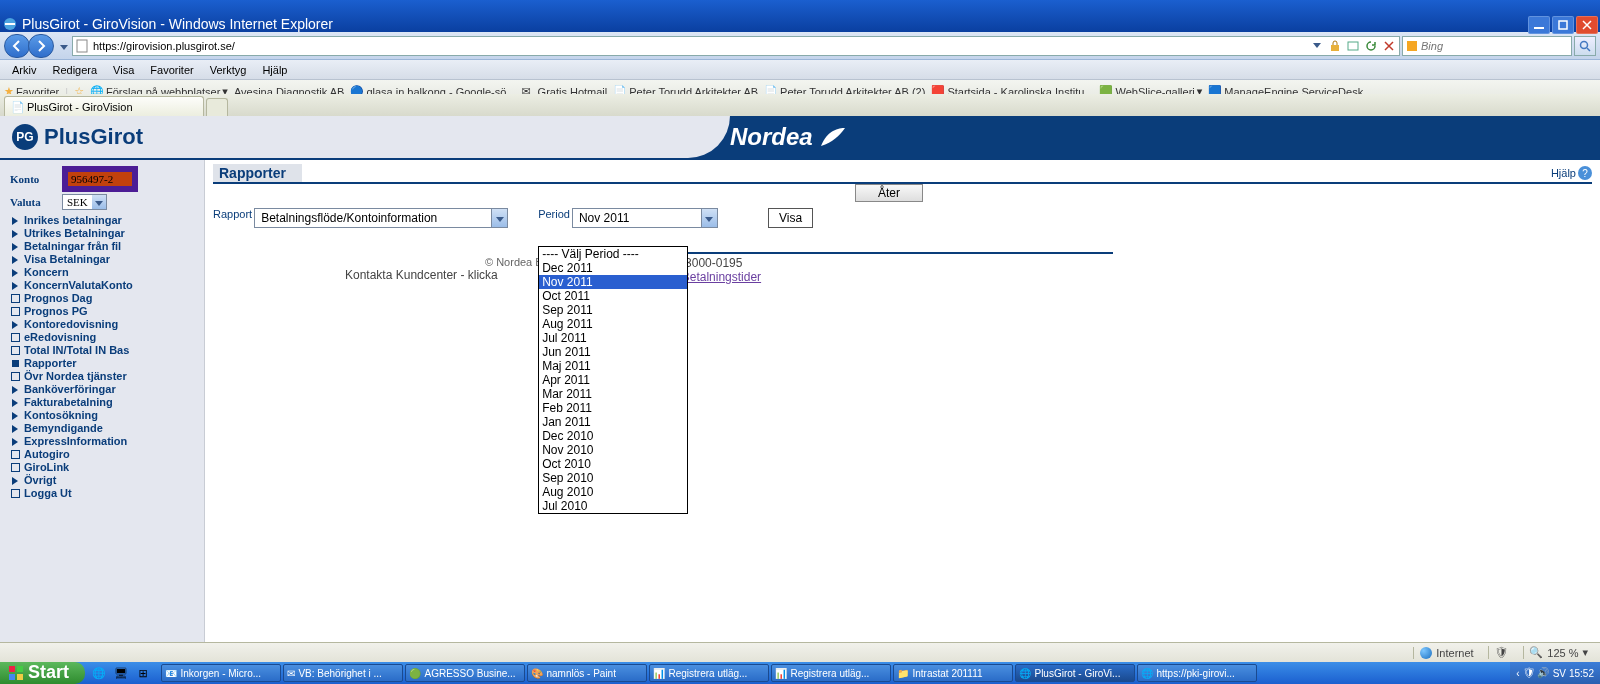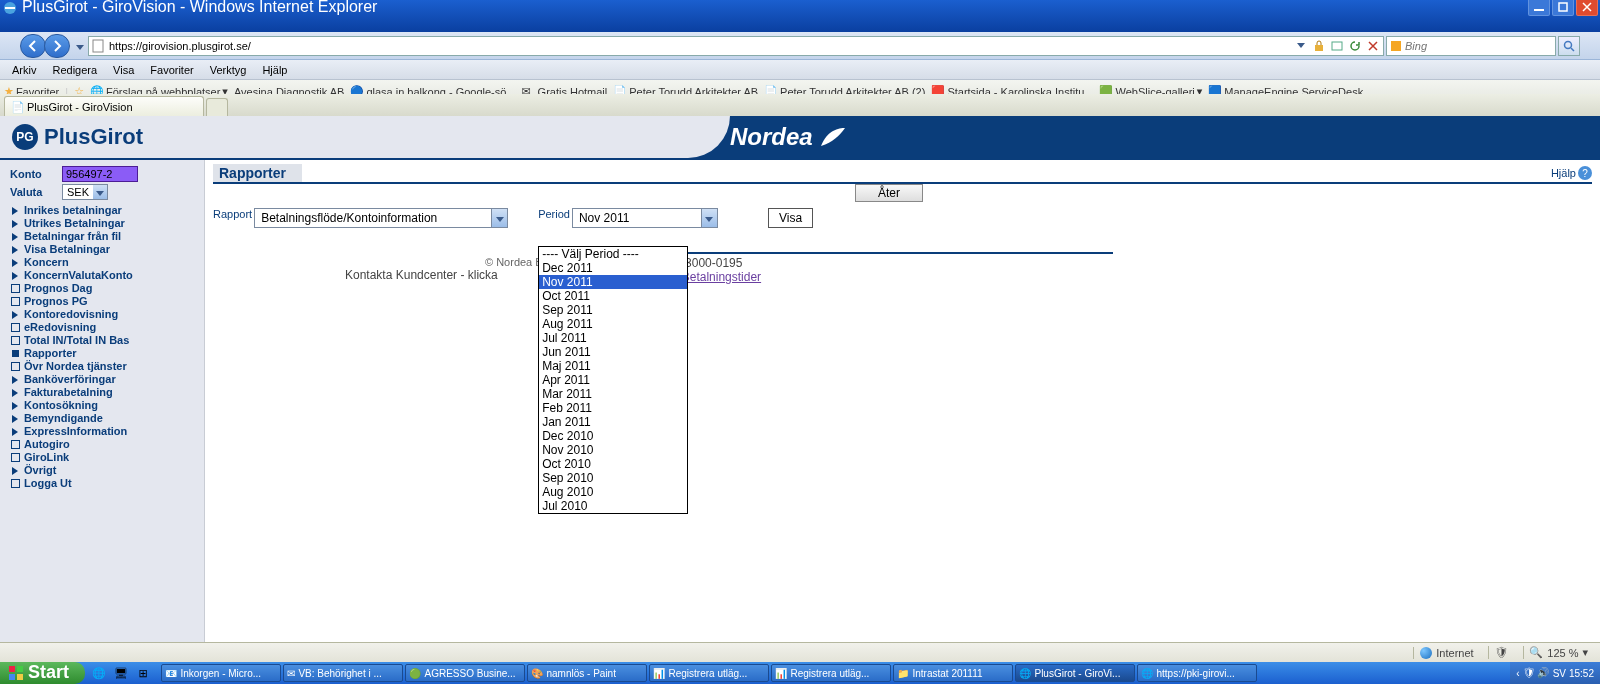--- a/index.html
+++ b/index.html
@@ -1,29 +1,29 @@
 <!DOCTYPE html>
 <html><head>
 <meta charset="utf-8">
 <style>
   * { box-sizing: border-box; }
   html, body { margin:0; padding:0; height:100%; font-family: Tahoma, Arial, sans-serif; font-size:11px; overflow:hidden; background:#fff;}
   
   
-  .titlebar { height:22px; background:linear-gradient(#1b5fcf,#0a3fa0); color:#fff; display:flex; align-items:flex-end; padding:16px 2px; font-size:16px;}
+  .titlebar { height:22px; background:linear-gradient(#1b5fcf,#0a3fa0); color:#fff; display:flex; align-items:flex-start; padding:16px 2px; font-size:14px;}
   .titlebar .ie-icon { width:16px; height:16px; display:inline-block; margin-right:4px;}
   .titlebar .ie-icon svg{width:16px;height:16px;}
   .spacer { flex:1; }
   .winbtn { width:22px; height:18px; display:flex; align-items:center; justify-content:center; border:1px solid #fff3; margin-left:2px; border-radius:2px;}
   .winbtn.close{ background:#e04b2f;}
   .winbtn.min,.winbtn.max{ background:#3b78d8;}
   .winbtn svg{width:10px;height:10px;fill:#fff;}
   
   
-  .navbar { height:28px; background:linear-gradient(#dce6f5,#c4d4eb); display:flex; align-items:center; padding:2px 20px; border-bottom:1px solid #9bb5d8;}
+  .navbar { height:28px; background:linear-gradient(#dce6f5,#c4d4eb); display:flex; align-items:center; padding:2px 4px; border-bottom:1px solid #9bb5d8;}
   .navbtn { width:26px; height:24px; border-radius:12px; background:linear-gradient(#5a9be8,#2f6ecb); border:1px solid #2a5aa0; display:flex; align-items:center; justify-content:center; margin-right:-2px;}
   .navbtn svg{width:12px;height:12px;fill:#fff;}
   .navbtn.fwd{margin-right:4px;}
   .navarrow{width:12px; height:24px;display:flex;align-items:center;justify-content:center;}
   .addr { flex:1; height:20px; background:#fff; border:1px solid #8aa; display:flex; align-items:center; padding:0 2px; margin:0 2px;}
   .addr .pageicon{width:14px;height:14px;display:inline-block;margin-right:2px;}
   .addr input{ flex:1; border:0; outline:0; font-size:11px; font-family:inherit;}
   .addr .tools{display:flex;gap:2px;align-items:center;}
   .addr .tools span{width:16px;height:16px;display:flex;align-items:center;justify-content:center;}
   .searchbox{ width:170px; height:20px; background:#fff; border:1px solid #8aa; display:flex; align-items:center; padding:0 2px;justify-content:flex-end;}
@@ -54,23 +54,23 @@
   .brandbar{ height:42px; background:#e4e7ef; display:flex; align-items:center; position:relative;}
   .brandbar .pg{ color:#0a3d7a; font-size:22px; font-weight:bold; padding-left:12px; display:flex;align-items:center;gap:6px;}
   .brandbar .pg .circle{width:26px;height:26px;border-radius:50%;background:#0a3d7a;color:#fff;display:flex;align-items:center;justify-content:center;font-size:12px;font-weight:bold;}
   .brandbar .nordea-wrap{ position:absolute; right:0; top:0; bottom:0; left:430px; background:#0a3d7a; display:flex; align-items:center; padding-left:300px;}
   .brandbar .nordea{ color:#fff; font-size:24px; font-weight:bold; font-style:italic; display:flex;align-items:center;gap:6px;}
   .brandbar .swoosh{ position:absolute; left:0; top:0; bottom:0; width:300px; background:#e4e7ef; border-radius:0 0 260px 0;}
   .thinsep{height:2px;background:#0a3d7a;}
   
   .body{flex:1; display:flex; min-height:0;}
   .sidebar{ width:205px; background:#e4e7ef; border-right:1px solid #c8ccd4; padding:6px 6px 6px 10px;}
-  .ctlrow{display:flex;align-items:center;gap:4px;margin-bottom:2px;}
+  .ctlrow{display:flex;align-items:center;gap:4px;margin-bottom:2px;font-family:Liberation Serif, serif;}
   .ctlrow .lbl{color:#0a3d7a;font-weight:bold;width:48px;}
-  .ctlrow input,.ctlrow select{border:1px solid #4c1d95;font-size:11px;font-family:inherit;padding:1px 3px;background:#8b5cf6;}
+  .ctlrow input,.ctlrow select{border:6px solid #4c1d95;font-size:11px;font-family:inherit;padding:1px 3px;background:#c2410c;}
   .ctlrow input{width:76px;}
   .ctlrow .sel{display:flex;align-items:center;border:1px solid #7a8aa0;background:#fff;}
   .ctlrow .sel span{padding:1px 4px;}
   .ctlrow .sel .dd{width:14px;height:14px;background:linear-gradient(#cfe0f5,#9bbde8);display:flex;align-items:center;justify-content:center;}
   .menu{list-style:none;margin:4px 0 0 0;padding:0;}
   .menu li{display:flex;align-items:center;gap:4px;padding:0;color:#0a3d7a;font-weight:bold;line-height:13px;}
   .menu li .bullet{width:10px;height:10px;display:flex;align-items:center;justify-content:center;}
   .menu li.active .bullet::before{content:"";width:7px;height:7px;background:#0a3d7a;display:block;}
   .menu li:not(.active):not(.box) .bullet::before{content:"";width:0;height:0;border-left:6px solid #0a3d7a;border-top:4px solid transparent;border-bottom:4px solid transparent;display:block;}
   .menu li.box .bullet::before{content:"";width:7px;height:7px;border:1px solid #0a3d7a;display:block;}

